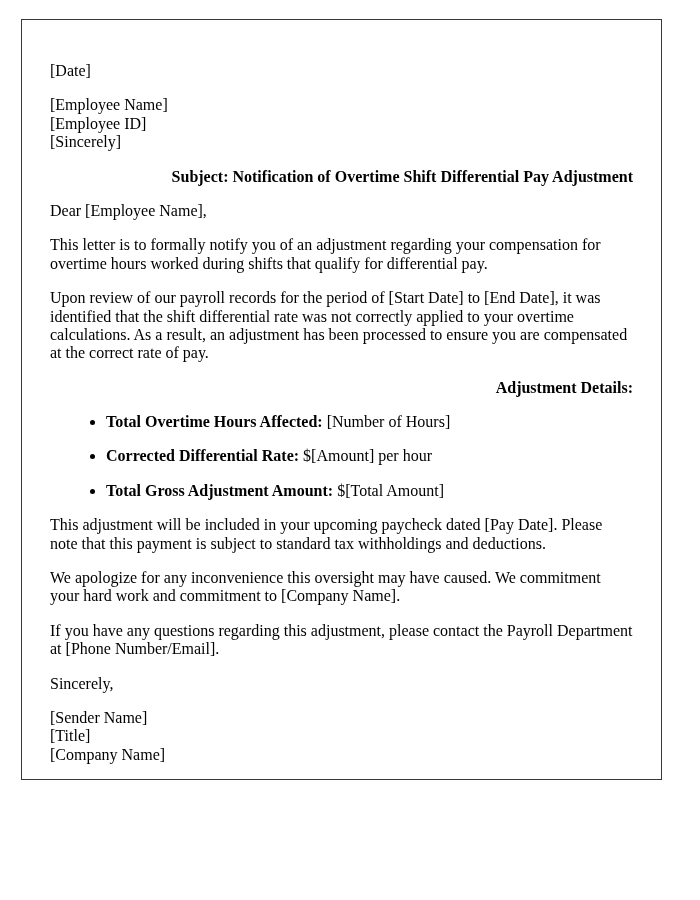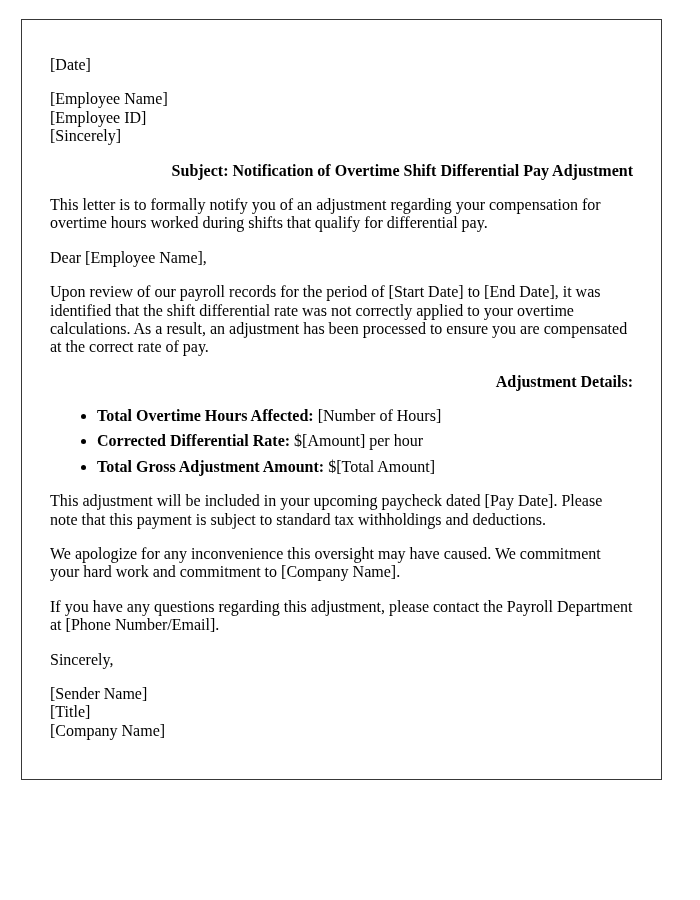--- a/index.html
+++ b/index.html
@@ -19,61 +19,61 @@
     color: #000000;
   }
   .letter {
     position: absolute;
     left: 21px;
     top: 19px;
     width: 641px;
     height: 761px;
     border: 1px solid #383838;
     background: #ffffff;
-    padding: 20px 28px;
+    padding: 26px 28px;
   }
   .letter p {
     margin: 16px 0;
     line-height: 1.15;
   }
   .block-line {
     line-height: 1.15;
   }
   .addr-block, .sig-block {
     margin: 4px 0;
   }
   .bold { font-weight: bold; text-align: right; }
   .letter ul {
     margin: 16px 0;
     padding-left: 40px;
     line-height: 1.15;
   }
   .letter li {
-    margin: 7px;
+    margin: 16px;
   }
 </style>
 </head>
 <body>
 
 <div class="page">
   <div class="letter">
 
     <p>[Date]</p>
 
     <div class="addr-block">
       <div class="block-line">[Employee Name]</div>
       <div class="block-line">[Employee ID]</div>
       <div class="block-line">[Sincerely]</div>
     </div>
 
     <p class="bold">Subject: Notification of Overtime Shift Differential Pay Adjustment</p>
 
+    <p>Dear [Employee Name],</p>
+
     <p>This letter is to formally notify you of an adjustment regarding your compensation for overtime hours worked during shifts that qualify for differential pay.</p>
-
-    <p>Dear [Employee Name],</p>
 
     <p>Upon review of our payroll records for the period of [Start Date] to [End Date], it was identified that the shift differential rate was not correctly applied to your overtime calculations. As a result, an adjustment has been processed to ensure you are compensated at the correct rate of pay.</p>
 
     <p class="bold">Adjustment Details:</p>
 
     <ul>
       <li><span class="bold">Total Overtime Hours Affected:</span><span> [Number of Hours]</span></li>
       <li><span class="bold">Corrected Differential Rate:</span><span> $[Amount] per hour</span></li>
       <li><span class="bold">Total Gross Adjustment Amount:</span><span> $[Total Amount]</span></li>
     </ul>

